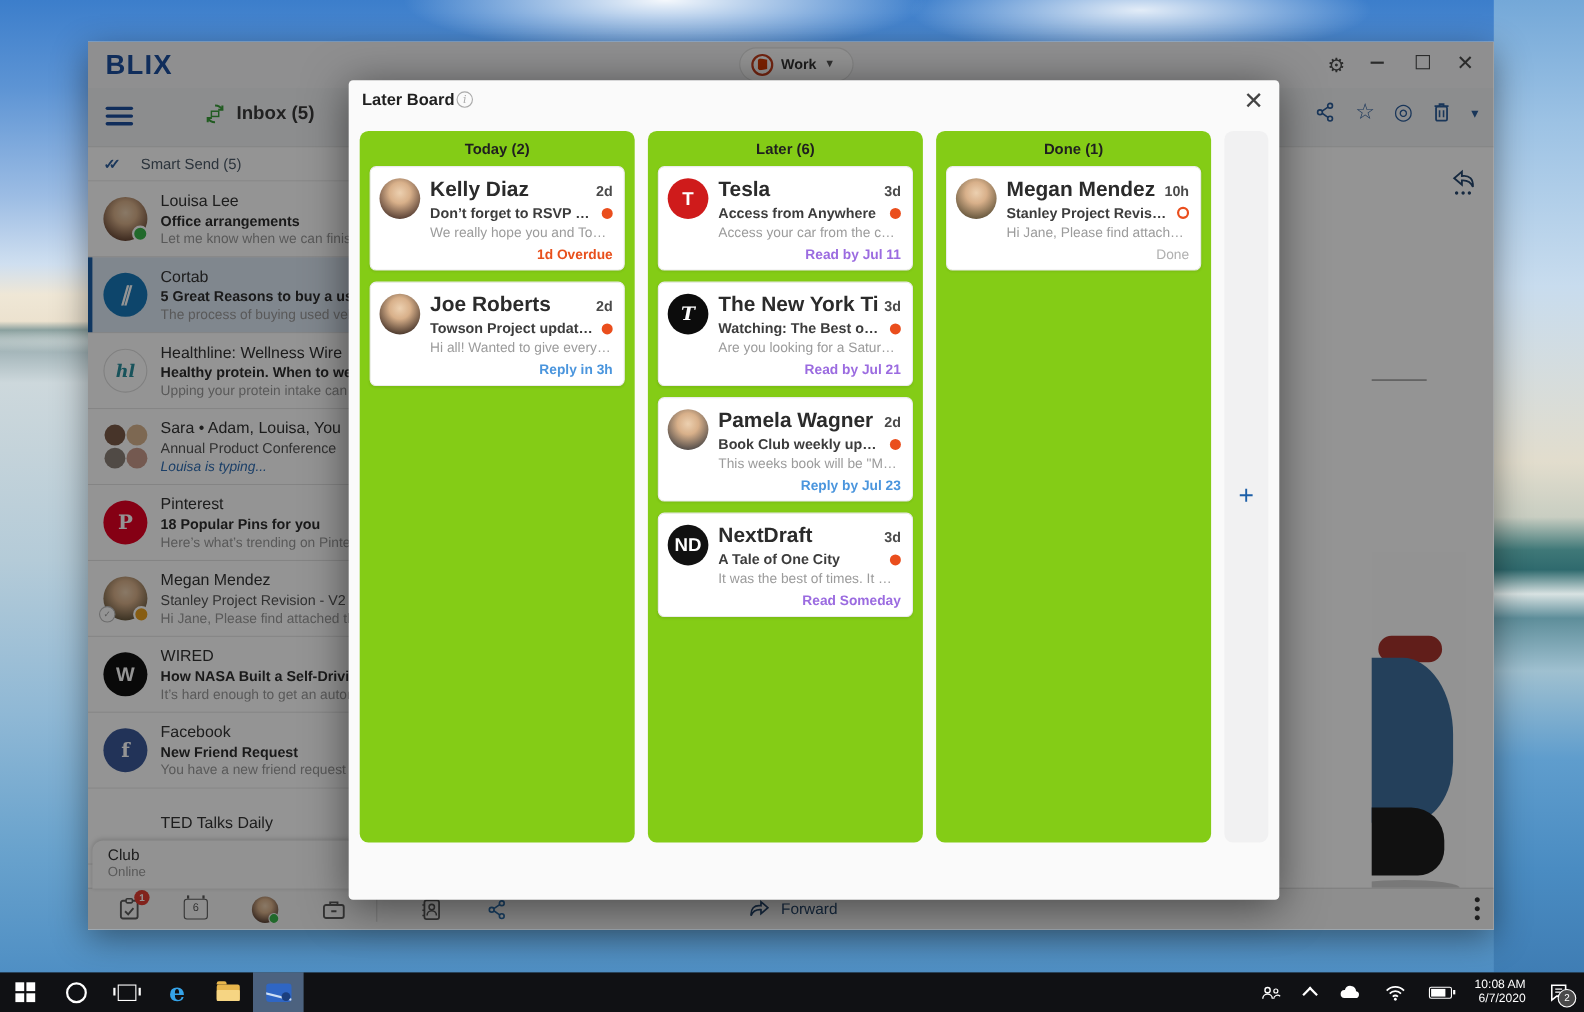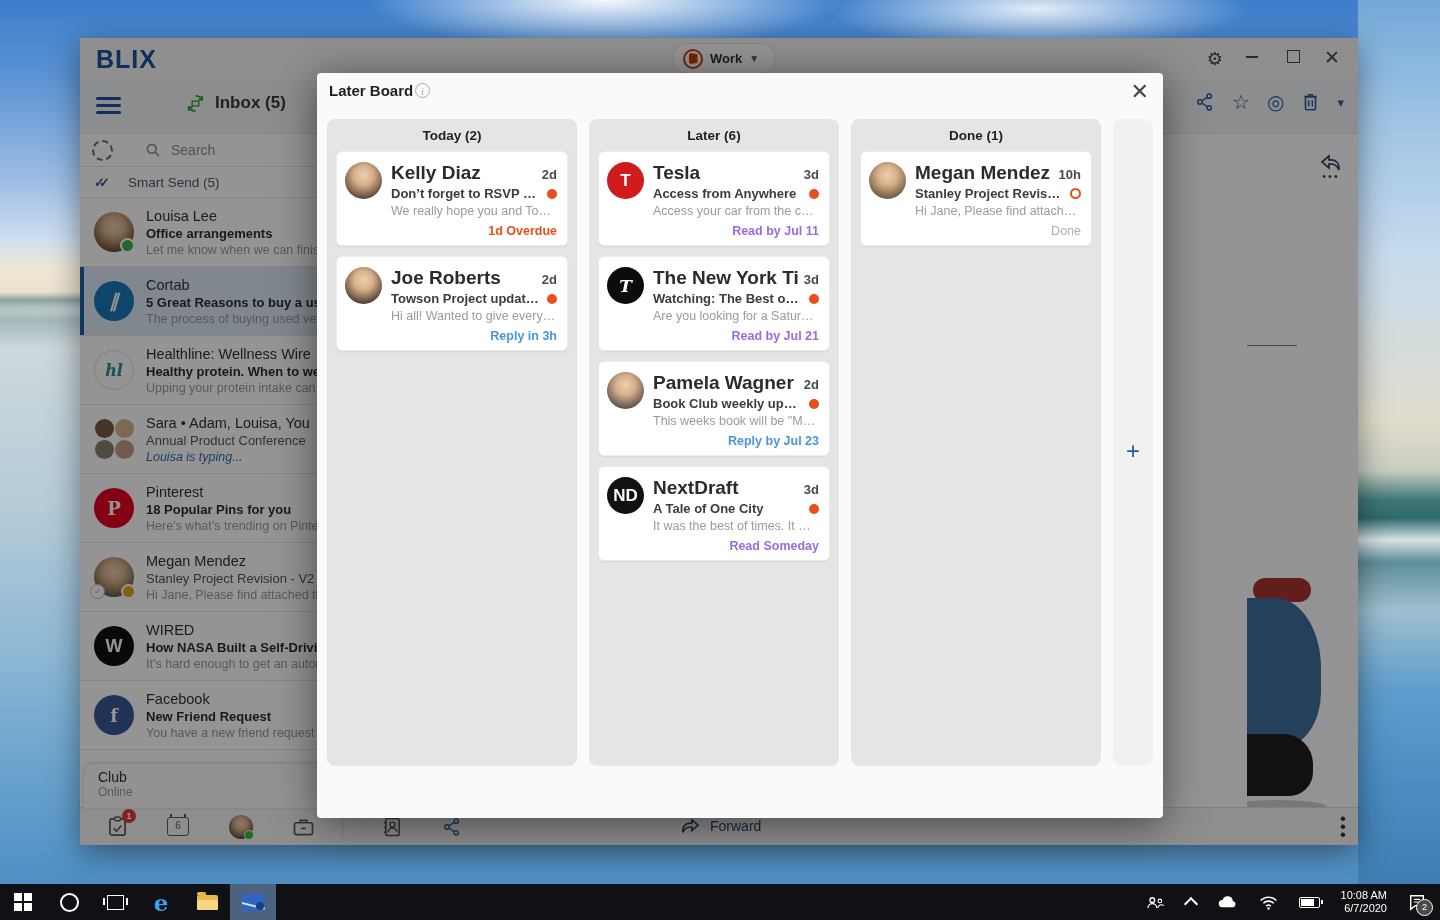--- a/index.html
+++ b/index.html
@@ -97,21 +97,21 @@
 
   .dim{position:absolute;inset:0;background:rgba(0,0,0,.42);z-index:5;}
 
   
   .modal{position:absolute;left:317px;top:73px;width:846px;height:745px;background:#fafafa;border-radius:4px;box-shadow:0 6px 40px rgba(0,0,0,.5);z-index:10;}
   .m-head{position:absolute;left:0;right:0;top:0;height:38px;}
   .m-title{position:absolute;left:12px;top:9px;font-size:15px;font-weight:bold;color:#1f1f1f;}
   .m-info{position:absolute;left:98px;top:10px;width:15px;height:15px;border:1.5px solid #aaa;border-radius:50%;color:#aaa;font-size:10px;text-align:center;line-height:15px;font-style:italic;font-family:"DejaVu Serif",serif;box-sizing:border-box;}
   .m-close{position:absolute;right:14px;top:6px;font-size:22px;color:#444;cursor:default;}
   .board{position:absolute;left:10px;right:10px;top:46px;bottom:52px;display:flex;gap:12px;}
-  .column{flex:0 0 250px;background:#e5e5e5;border-radius:8px;overflow:hidden;}
+  .column{flex:0 0 250px;background:#84cc16;border-radius:8px;overflow:hidden;}
   .add-strip{flex:1;background:#f1f1f2;border-radius:8px;position:relative;}
   .add-plus{position:absolute;left:50%;top:318px;transform:translateX(-50%);color:#1d5fa8;font-size:24px;font-weight:300;}
   .col-title{height:32px;text-align:center;line-height:34px;font-size:13.5px;font-weight:bold;color:#1f1f1f;}
   .card{position:relative;margin:0 9px 10px;background:#fff;border:1px solid #ececec;border-radius:6px;box-shadow:0 1px 2px rgba(0,0,0,.07);padding:10px 10px 7px 8px;display:flex;gap:9px;}
   .card .avatar{width:37px;height:37px;font-size:17px;}
   .c-body{flex:1;min-width:0;}
   .c-row1{display:flex;align-items:baseline;}
   .c-name{flex:1;font-size:19px;font-weight:bold;color:#2b2b2b;white-space:nowrap;overflow:hidden;}
   .c-time{font-size:13px;font-weight:bold;color:#4a4a4a;margin-left:6px;}
   .c-row2{display:flex;align-items:center;margin-top:2px;}
@@ -205,28 +205,20 @@
         <svg width="19" height="20" viewBox="0 0 20 22">
             <path d="M3 5h14M8 5V3h4v2" fill="none" stroke="#2c5d9a" stroke-width="1.8"></path>
             <rect x="4.5" y="5.5" width="11" height="14" rx="1.5" fill="none" stroke="#2c5d9a" stroke-width="1.8"></rect>
             <path d="M8 9v7M12 9v7" stroke="#2c5d9a" stroke-width="1.6"></path>
           </svg>
         <span class="caret-dn">▾</span>
       </div>
     </div>
 
     <div class="sidebar">
-      <div class="search-row">
-        <span class="dash-circle"></span>
-        <svg width="16" height="16" viewBox="0 0 20 20">
-            <circle cx="8.5" cy="8.5" r="5.5" fill="none" stroke="#8a8f96" stroke-width="2"></circle>
-            <path d="M12.8 12.8 17.5 17.5" stroke="#8a8f96" stroke-width="2"></path>
-          </svg>
-        <span class="search-text">Search</span>
-      </div>
       <div class="smart-row">
         <span class="dblcheck">✓✓</span>
         <span>Smart Send (5)</span>
       </div>
       <div id="email-list">
   <div class="email sb">
     <div class="em-av">
       <div class="avatar photo" style="--tone: #6b4a38;">•</div>
       <span class="badge-presence" style="display: block;"></span>
 

